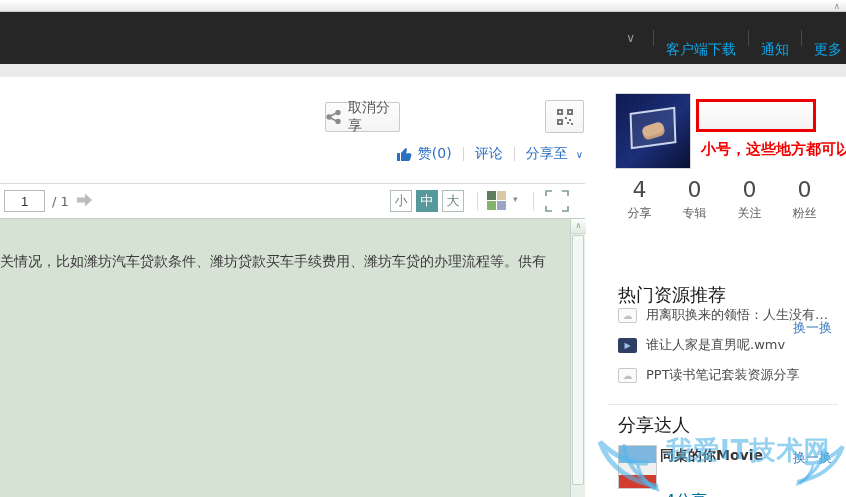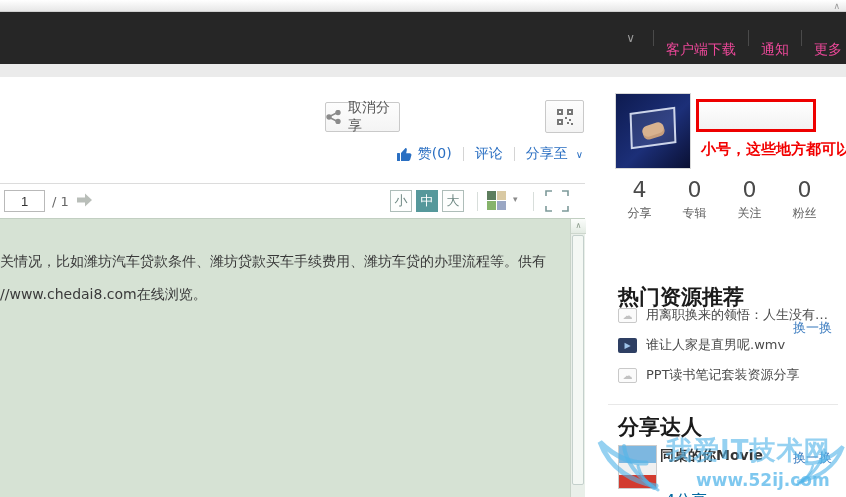--- a/index.html
+++ b/index.html
@@ -9,21 +9,21 @@
   
   .top-strip { position:absolute; left:0; top:0; width:846px; height:12px;
     background:linear-gradient(#ffffff,#e7e7e7); border-bottom:1px solid #cfcfcf; }
   .top-strip .edge-glyph { position:absolute; right:6px; top:0; font-size:9px; color:#9a9a9a; line-height:12px; }
 
   
   .topbar { position:absolute; left:0; top:12px; width:846px; height:52px; background:#262626; }
   .topbar .promo { position:absolute; left:385px; top:0; line-height:52px; font-size:14px; color:#f28c1e; }
   .topbar .right { position:absolute; right:4px; top:0; height:52px; display:flex; align-items:center; }
   .topbar .right .sep { width:1px; height:16px; background:#4a4a4a; margin:0 12px; }
-  .topbar .right .lnk { color:#ec4899; font-size:14px; cursor:pointer;margin-top:24px; }
+  .topbar .right .lnk { color:#0ea5e9; font-size:14px; cursor:pointer;margin-top:24px; }
   .topbar .right .chev { color:#9a9a9a; font-size:12px; margin-right:6px; cursor:pointer; }
 
   .gray-strip { position:absolute; left:0; top:64px; width:846px; height:13px; background:#ebebeb; }
 
   
   .panel { position:absolute; left:0; top:77px; width:585px; height:420px; background:#fff; }
 
   .btn { position:absolute; display:flex; align-items:center; justify-content:center; gap:7px;
     border:1px solid #c9c9c9; border-radius:2px; background:linear-gradient(#fdfdfd,#f4f4f4);
     font-size:14px; color:#555; cursor:pointer; }
@@ -81,21 +81,21 @@
 
   .stats { position:absolute; left:12px; top:100px; width:222px; display:flex; }
   .stat { width:55px; text-align:center; cursor:pointer; }
   .stat .v { font-size:22px; color:#4a4a4a; }
   .stat .l { font-size:12px; color:#606060; margin-top:3px; }
 
   .redbox-sig { position:absolute; left:1px; top:143px; width:234px; height:42px; border:4px solid #e80000;
     background:#fff; display:flex; align-items:center; }
   .redbox-sig .txt { margin-left:9px; font-size:13px; color:#444; white-space:nowrap; }
 
-  .sec-head { position:absolute; left:18px; font-size:21px; font-weight:bold; color:#1a1a1a; }
+  .sec-head { position:absolute; left:18px; font-size:18px; font-weight:normal; color:#1a1a1a; }
   .refresh { position:absolute; right:14px; font-size:13px; color:#3b7bbf; cursor:pointer;margin-top:33px; }
 
   .res-item { position:absolute; left:18px; display:flex; align-items:center; gap:9px; cursor:pointer; }
   .res-item .lbl { font-size:13px; color:#4a4a4a; white-space:nowrap; }
   .icon-doc { width:19px; height:15px; border:1px solid #c9c9c9; border-radius:2px; background:#fbfbfb;
     color:#c2c2c2; font-size:10px; line-height:13px; text-align:center; }
   .icon-video { width:19px; height:15px; border-radius:2px; background:#2e3f63; color:#9fc4ea;
     font-size:8px; line-height:15px; text-align:center; }
 
   .divider { position:absolute; left:8px; top:327px; width:230px; height:1px; background:#e8e8e8; }
@@ -219,21 +219,20 @@
             <path d="M1,6 V1 H7"></path>
             <path d="M17,1 H23 V6"></path>
             <path d="M23,16 V21 H17"></path>
             <path d="M7,21 H1 V16"></path>
           </svg>
       </span>
     </div>
 
     <div class="doc-page">
       <div class="doc-line doc-line1">关情况，比如潍坊汽车贷款条件、潍坊贷款买车手续费用、潍坊车贷的办理流程等。供有</div>
-      <div class="doc-line doc-line2">//www.chedai8.com在线浏览。</div>
       <div class="doc-scroll">
         <div class="up">∧</div>
         <div class="thumb"></div>
       </div>
     </div>
   </div>
 
   <div class="sidebar">
 
     <div class="avatar">
@@ -292,21 +291,20 @@
 
   <div class="watermark">
     <span class="wm-wing left">
       <svg width="66" height="56" viewBox="0 0 66 56" fill="none" stroke="currentColor" stroke-linecap="round">
         <path d="M60,50 C38,46 14,34 4,6 C20,22 38,28 50,27" stroke-width="5"></path>
         <path d="M58,52 C44,42 30,28 28,10" stroke-width="4"></path>
         <path d="M62,54 C52,48 44,40 42,30" stroke-width="3"></path>
       </svg>
     </span>
     <span class="wm-title">我爱IT技术网</span>
-    <span class="wm-url">www.52ij.com</span>
     <span class="wm-wing right">
       <svg width="52" height="56" viewBox="0 0 66 56" fill="none" stroke="currentColor" stroke-linecap="round">
         <path d="M60,50 C38,46 14,34 4,6 C20,22 38,28 50,27" stroke-width="5"></path>
         <path d="M58,52 C44,42 30,28 28,10" stroke-width="4"></path>
         <path d="M62,54 C52,48 44,40 42,30" stroke-width="3"></path>
       </svg>
     </span>
   </div>
 
 </div>

